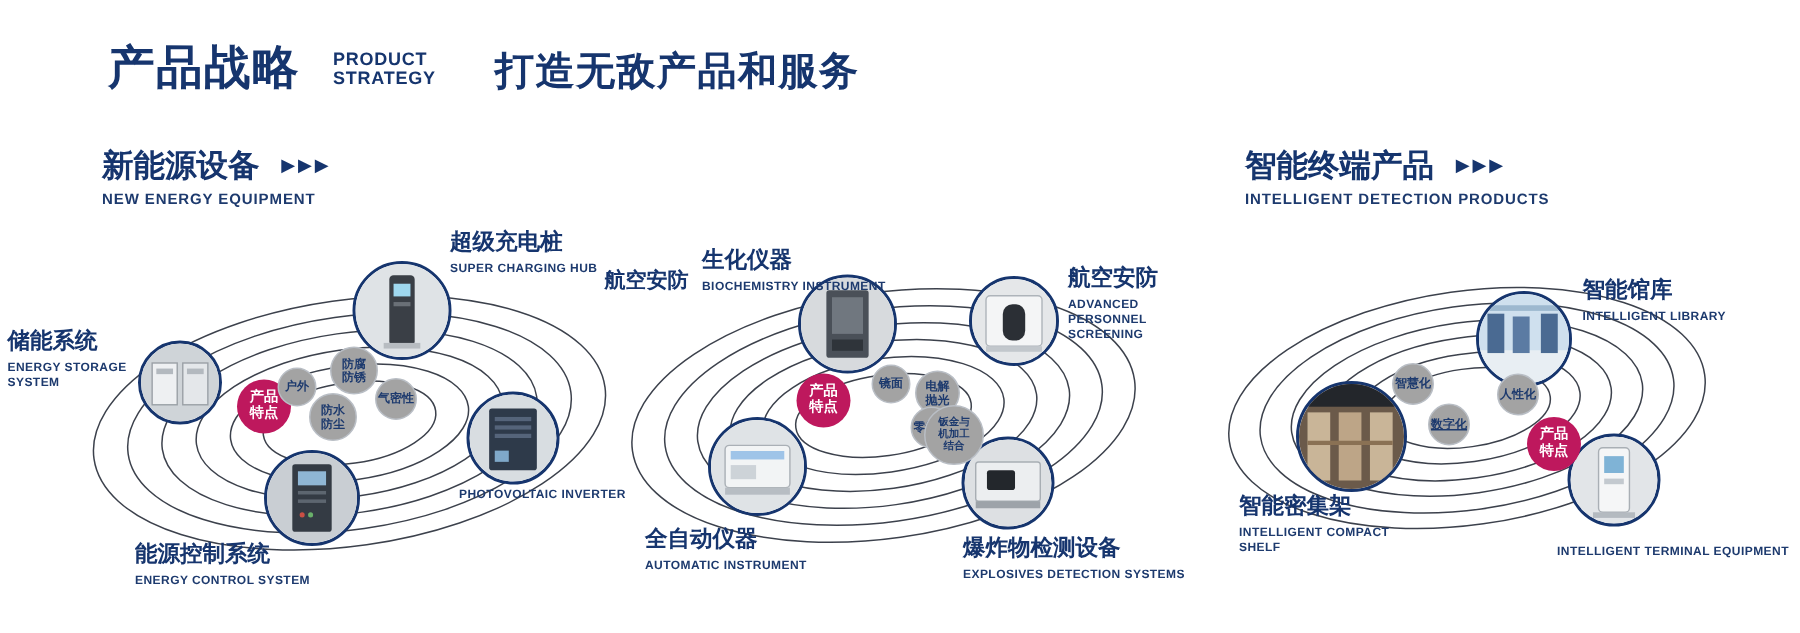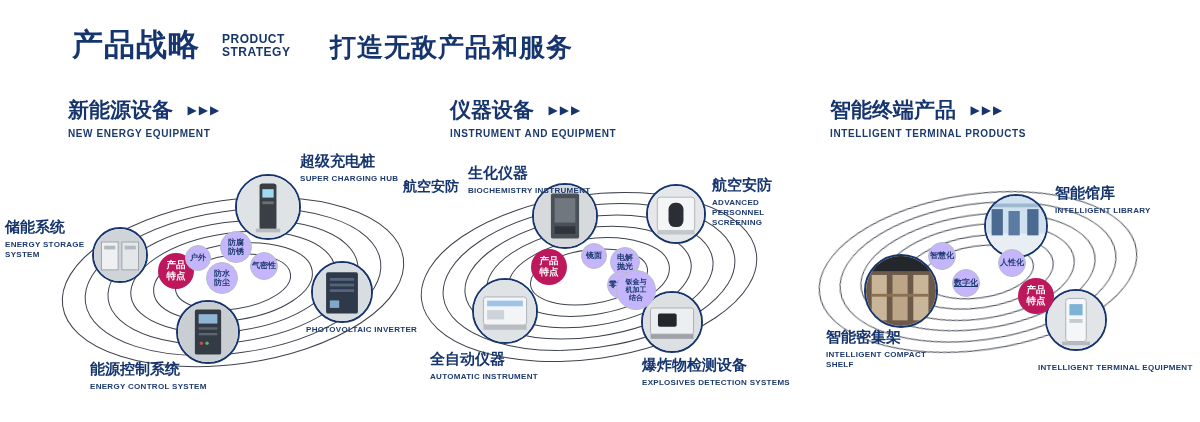--- a/index.html
+++ b/index.html
@@ -20,21 +20,21 @@
   #rings{position:absolute;left:0;top:0;z-index:1;pointer-events:none;}
   
   .node{position:absolute;z-index:2;border-radius:50%;border:2px solid #16356e;overflow:hidden;background:#fff;box-sizing:border-box;}
   .node svg{display:block;width:100%;height:100%;}
   
   .badge{position:absolute;z-index:3;border-radius:50%;background:#be185d;color:#fff;
     display:flex;align-items:center;justify-content:center;text-align:center;
     font-size:9.5px;font-weight:700;line-height:1.15;}
   .badge span{display:block;width:2.2em;}
   
-  .bubble{position:absolute;z-index:3;border-radius:50%;background:#c4b5fd;border:1px solid #b9bec5;
+  .bubble{position:absolute;z-index:3;border-radius:50%;background:#a3a3a3;border:1px solid #b9bec5;
     display:flex;align-items:center;justify-content:center;text-align:center;
     color:#1d3a6e;font-size:8px;font-weight:700;line-height:1.15;box-sizing:border-box;}
   .bubble span{display:block;}
   .bubble.w2 span{width:2.3em;}
   .bubble.w3 span{width:3.3em;}
   
   .label{position:absolute;z-index:4;}
   .label .cn{font-size:15px;font-weight:800;color:#16356e;white-space:nowrap;}
   .label .en{font-size:8px;font-weight:700;letter-spacing:.3px;color:#1d3a6e;margin-top:3px;line-height:1.25;}
   .label.nowrap-en .en{white-space:nowrap;}
@@ -50,29 +50,24 @@
     <div>PRODUCT</div>
     <div>STRATEGY</div>
   </div>
   <div class="slogan">打造无敌产品和服务</div>
 
   <div class="sec-head" style="left:68px;top:96px;">
     <span class="t">新能源设备</span>
     <span class="arrows">▶▶▶</span>
     <div class="en">NEW ENERGY EQUIPMENT</div>
   </div>
-  <div class="sec-head" style="left:450px;top:96px;">
-    <span class="t">仪器设备</span>
-    <span class="arrows">▶▶▶</span>
-    <div class="en">INSTRUMENT AND EQUIPMENT</div>
-  </div>
   <div class="sec-head" style="left:830px;top:96px;">
     <span class="t">智能终端产品</span>
     <span class="arrows">▶▶▶</span>
-    <div class="en">INTELLIGENT TERMINAL PRODUCTS</div>
+    <div class="en">INTELLIGENT DETECTION PRODUCTS</div>
   </div>
 
   <svg id="rings" width="1200" height="422">
     <g fill="none" stroke="#272d39" stroke-width="1" opacity="0.9">
       <g transform="rotate(-8 233 282)">
         <ellipse cx="233" cy="282" rx="172" ry="82"></ellipse>
         <ellipse cx="233" cy="282" rx="149" ry="71"></ellipse>
         <ellipse cx="233" cy="282" rx="126" ry="60"></ellipse>
         <ellipse cx="233" cy="282" rx="103" ry="49"></ellipse>
         <ellipse cx="233" cy="282" rx="80" ry="38"></ellipse>

